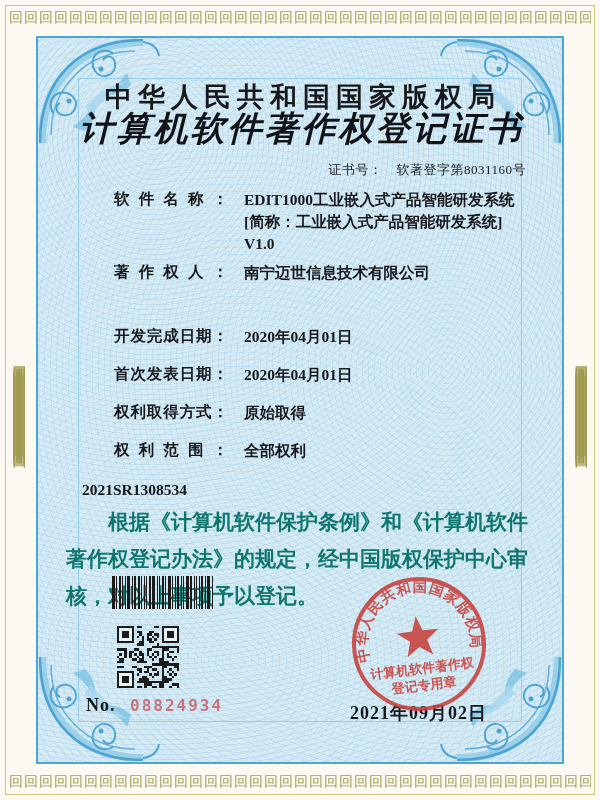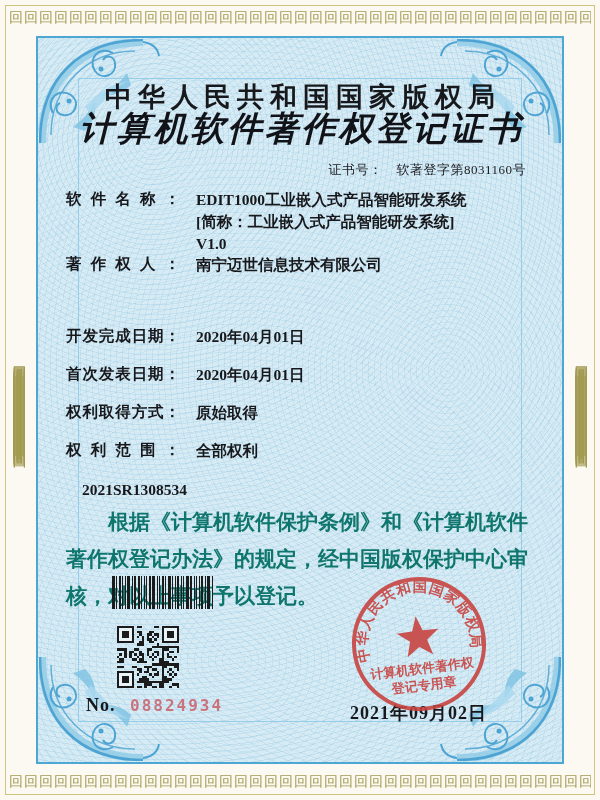--- a/index.html
+++ b/index.html
@@ -32,23 +32,23 @@
 
   .authority{position:absolute;top:79px;left:0;width:100%;text-align:center;font-size:27px;font-weight:700;
              letter-spacing:6px;text-indent:6px;color:#17181c;}
   .cert-title{position:absolute;top:106px;left:0;width:100%;text-align:center;font-size:34px;font-weight:700;
               letter-spacing:3px;text-indent:3px;color:#121318;font-style:italic;}
   .certno{position:absolute;top:161px;right:74px;font-size:13px;color:#1c1d22;letter-spacing:.5px;}
   .certno .lbl{margin-right:14px;}
 
   .field{position:absolute;left:66px;display:flex;align-items:flex-start;color:#17181c;}
   .field .flabel{display:inline-block;width:114px;font-size:15.5px;font-weight:700;
-                 text-align:justify;text-align-last:justify;flex:none;}
+                 text-align:justify;text-align-last:justify;flex:none;margin-left:48px;}
   .field .fvalue{margin-left:16px;font-size:15.5px;font-weight:700;white-space:pre-line;line-height:22px;max-width:330px;}
-  .f0{top:189px;} .f1{top:254px;} .f2{top:326px;} .f3{top:364px;} .f4{top:402px;} .f5{top:440px;} .f6{top:479px;}
+  .f0{top:189px;} .f1{top:262px;} .f2{top:326px;} .f3{top:364px;} .f4{top:402px;} .f5{top:440px;} .f6{top:479px;}
 
   .statement{position:absolute;left:66px;top:504px;width:468px;font-size:21px;font-weight:700;
              line-height:37px;text-indent:2em;color:#0f766e;}
 
   .barcode{position:absolute;left:112px;top:576px;width:104px;height:33px;}
   .qr{position:absolute;left:117px;top:626px;width:62px;height:62px;}
 
   .serial{position:absolute;left:86px;top:695px;font-size:18px;color:#17181c;}
   .serial .no{font-weight:700;letter-spacing:1px;}
   .serial .num{font-family:"DejaVu Sans Mono","Liberation Mono",monospace;font-size:16px;color:#c9737f;

